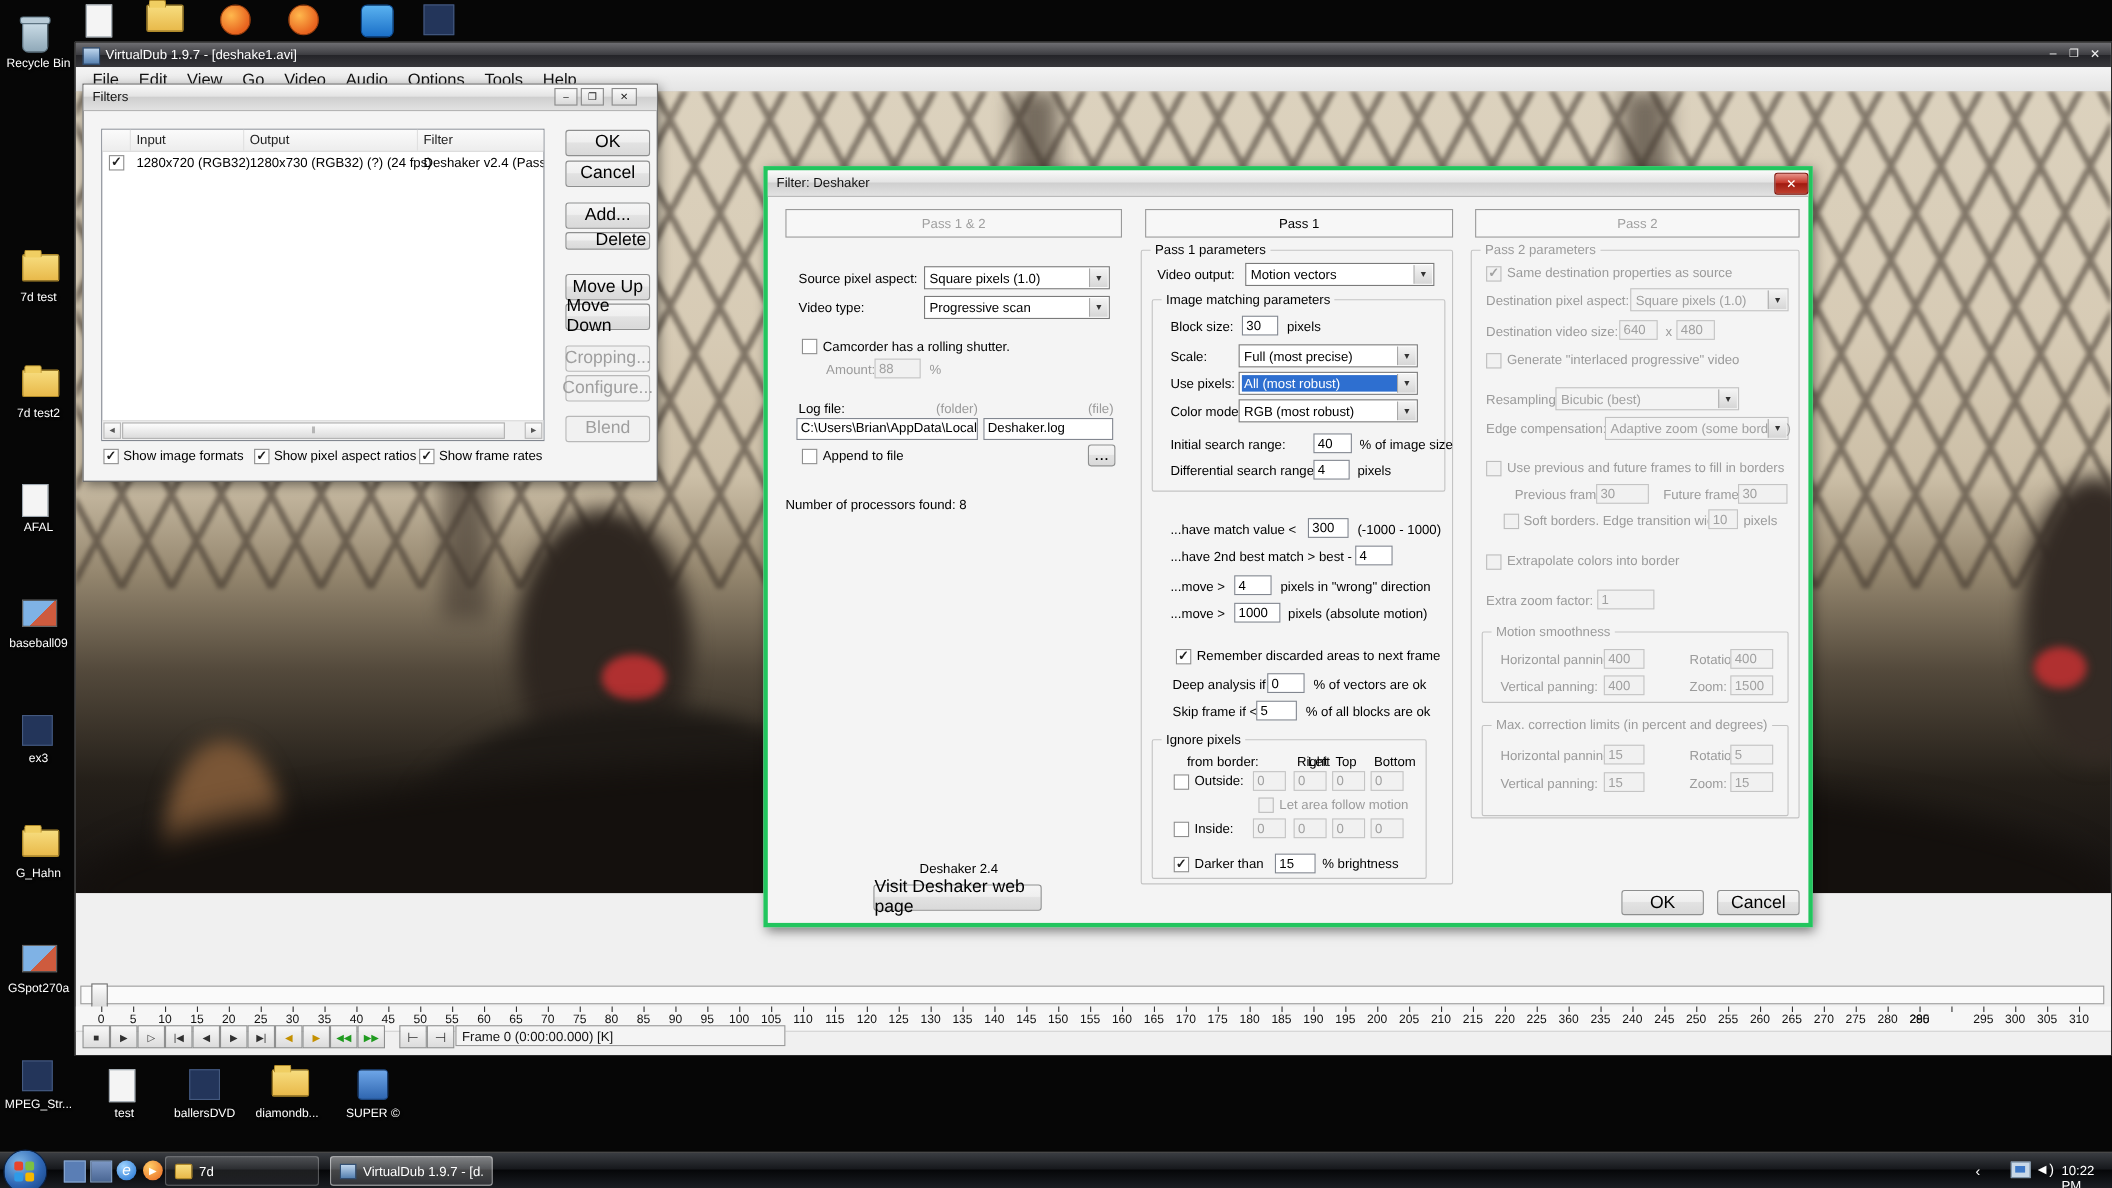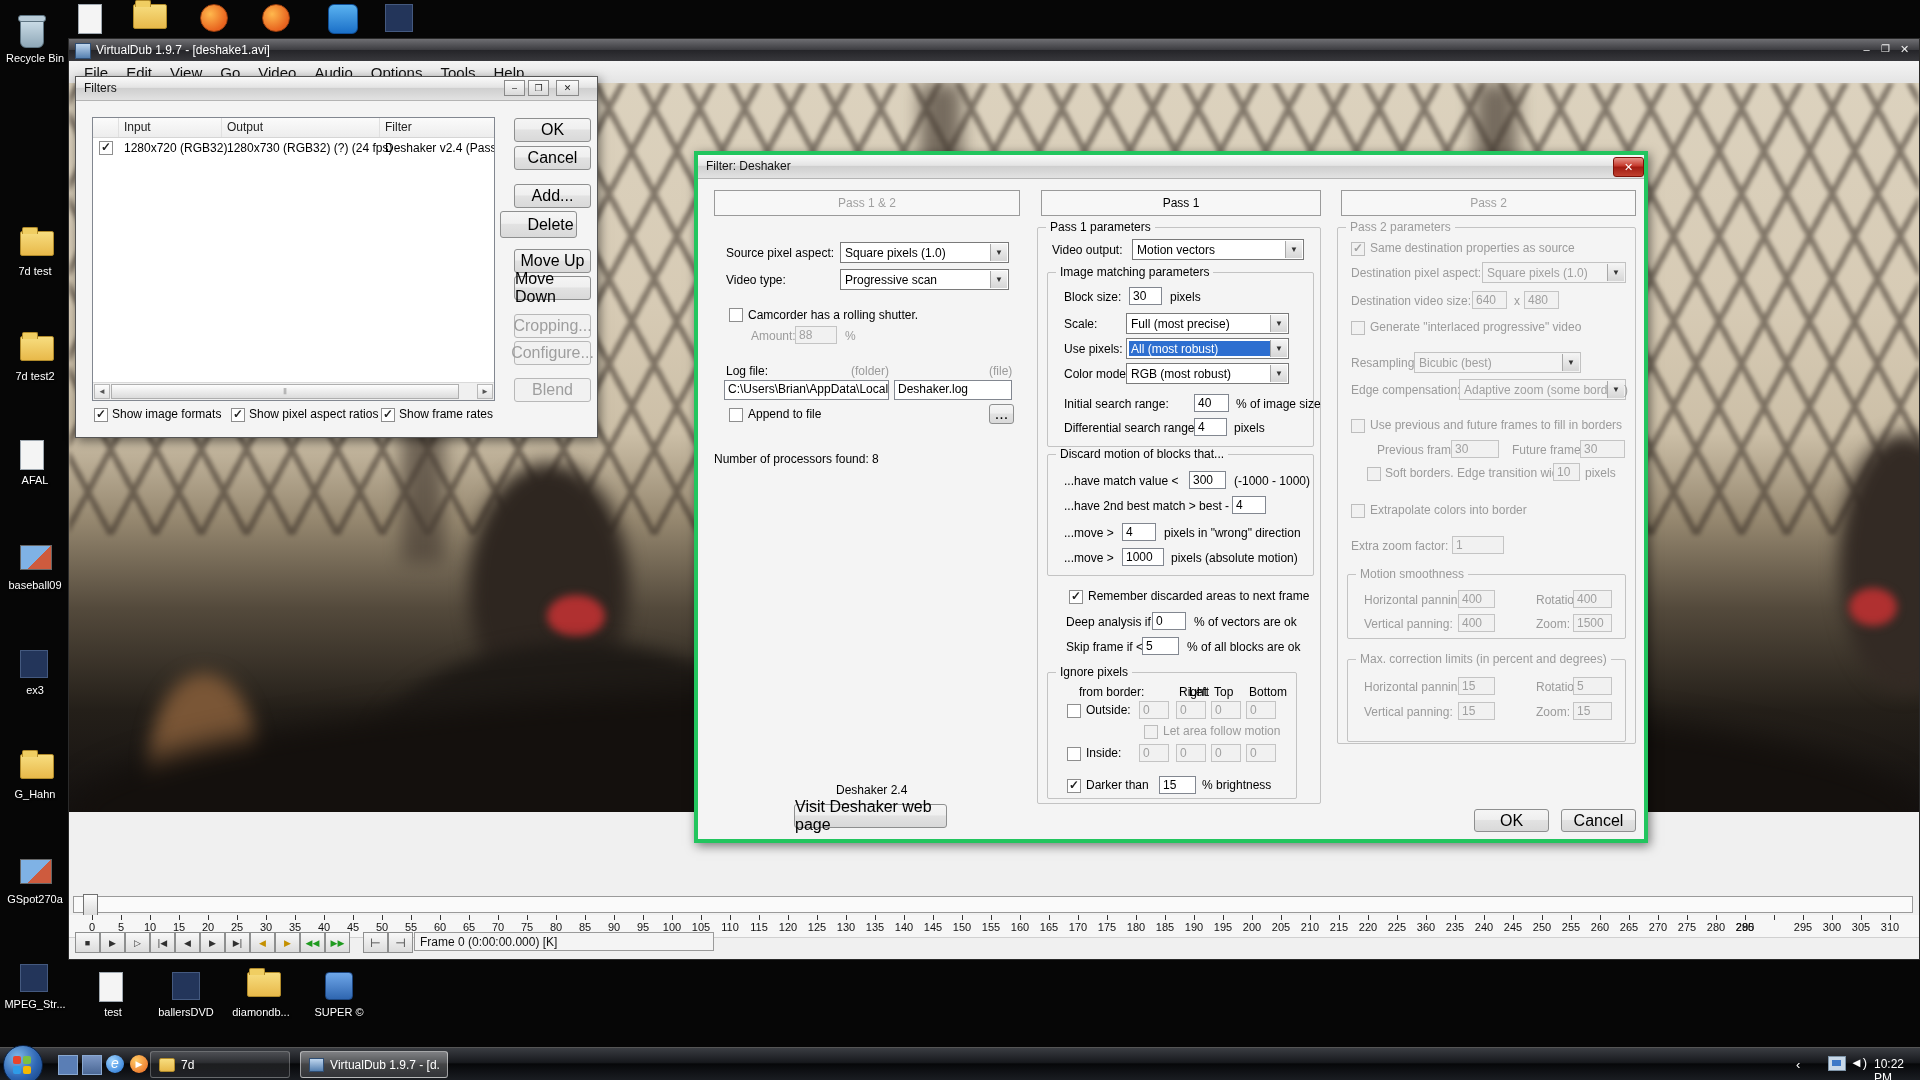--- a/index.html
+++ b/index.html
@@ -339,21 +339,21 @@
         <div class="sbtn" style="left:1px;">◄</div>
         <div class="sbtn" style="right:1px;">►</div>
         <div class="sthumb" style="left:18px;width:348px;">⦀</div>
       </div>
     </div>
 
     <div id="filters-buttons">
         <div class="btn" style="left: 438px; top: 41px; width: 77px; height: 24px;">OK</div>
         <div class="btn" style="left: 438px; top: 69px; width: 77px; height: 24px;">Cancel</div>
         <div class="btn" style="left: 438px; top: 107px; width: 77px; height: 24px;">Add...</div>
-        <div class="btn" style="left: 424px; top: 134px; width: 77px; height: 27px; padding-left: 24px;">Delete</div>
+        <div class="btn" style="left: 438px; top: 134px; width: 77px; height: 16px; padding-left: 24px;">Delete</div>
         <div class="btn" style="left: 438px; top: 172px; width: 77px; height: 24px;">Move Up</div>
         <div class="btn" style="left: 438px; top: 199px; width: 77px; height: 24px;">Move Down</div>
         <div class="btn dis" style="left: 438px; top: 237px; width: 77px; height: 24px;">Cropping...</div>
         <div class="btn dis" style="left: 438px; top: 264px; width: 77px; height: 24px;">Configure...</div>
         <div class="btn dis" style="left: 438px; top: 301px; width: 77px; height: 24px;">Blend</div>
       </div>
     <div id="filters-checks">
         <div class="cb on" style="left: 18px; top: 331px;"></div>
         <div class="lbl" style="left: 36px; top: 330px;">Show image formats</div>
         <div class="cb on" style="left: 155px; top: 331px;"></div>
@@ -428,23 +428,20 @@
     <div class="dd" style="left:428px;top:208px;width:163px;">
         <div class="txt">RGB  (most robust)</div>
         <div class="arr">▼</div>
       </div>
     <div class="lbl" style="left:366px;top:242px;">Initial search range:</div>
     <div class="inp" style="left:496px;top:239px;width:35px;">40</div>
     <div class="lbl" style="left:538px;top:242px;">% of image size</div>
     <div class="lbl" style="left:366px;top:266px;">Differential search range:</div>
     <div class="inp" style="left:496px;top:263px;width:33px;">4</div>
     <div class="lbl" style="left:536px;top:266px;">pixels</div>
-    <div class="grp" style="left:349px;top:299px;width:267px;height:122px;">
-        <span>Discard motion of blocks that...</span>
-      </div>
     <div class="lbl" style="left:366px;top:319px;">...have match value &lt;</div>
     <div class="inp" style="left:491px;top:316px;width:37px;">300</div>
     <div class="lbl" style="left:536px;top:319px;">(-1000 - 1000)</div>
     <div class="lbl" style="left:366px;top:344px;">...have 2nd best match &gt; best -</div>
     <div class="inp" style="left:534px;top:341px;width:34px;">4</div>
     <div class="lbl" style="left:366px;top:371px;">...move &gt;</div>
     <div class="inp" style="left:424px;top:368px;width:34px;">4</div>
     <div class="lbl" style="left:466px;top:371px;">pixels in "wrong" direction</div>
     <div class="lbl" style="left:366px;top:396px;">...move &gt;</div>
     <div class="inp" style="left:424px;top:393px;width:42px;">1000</div>

